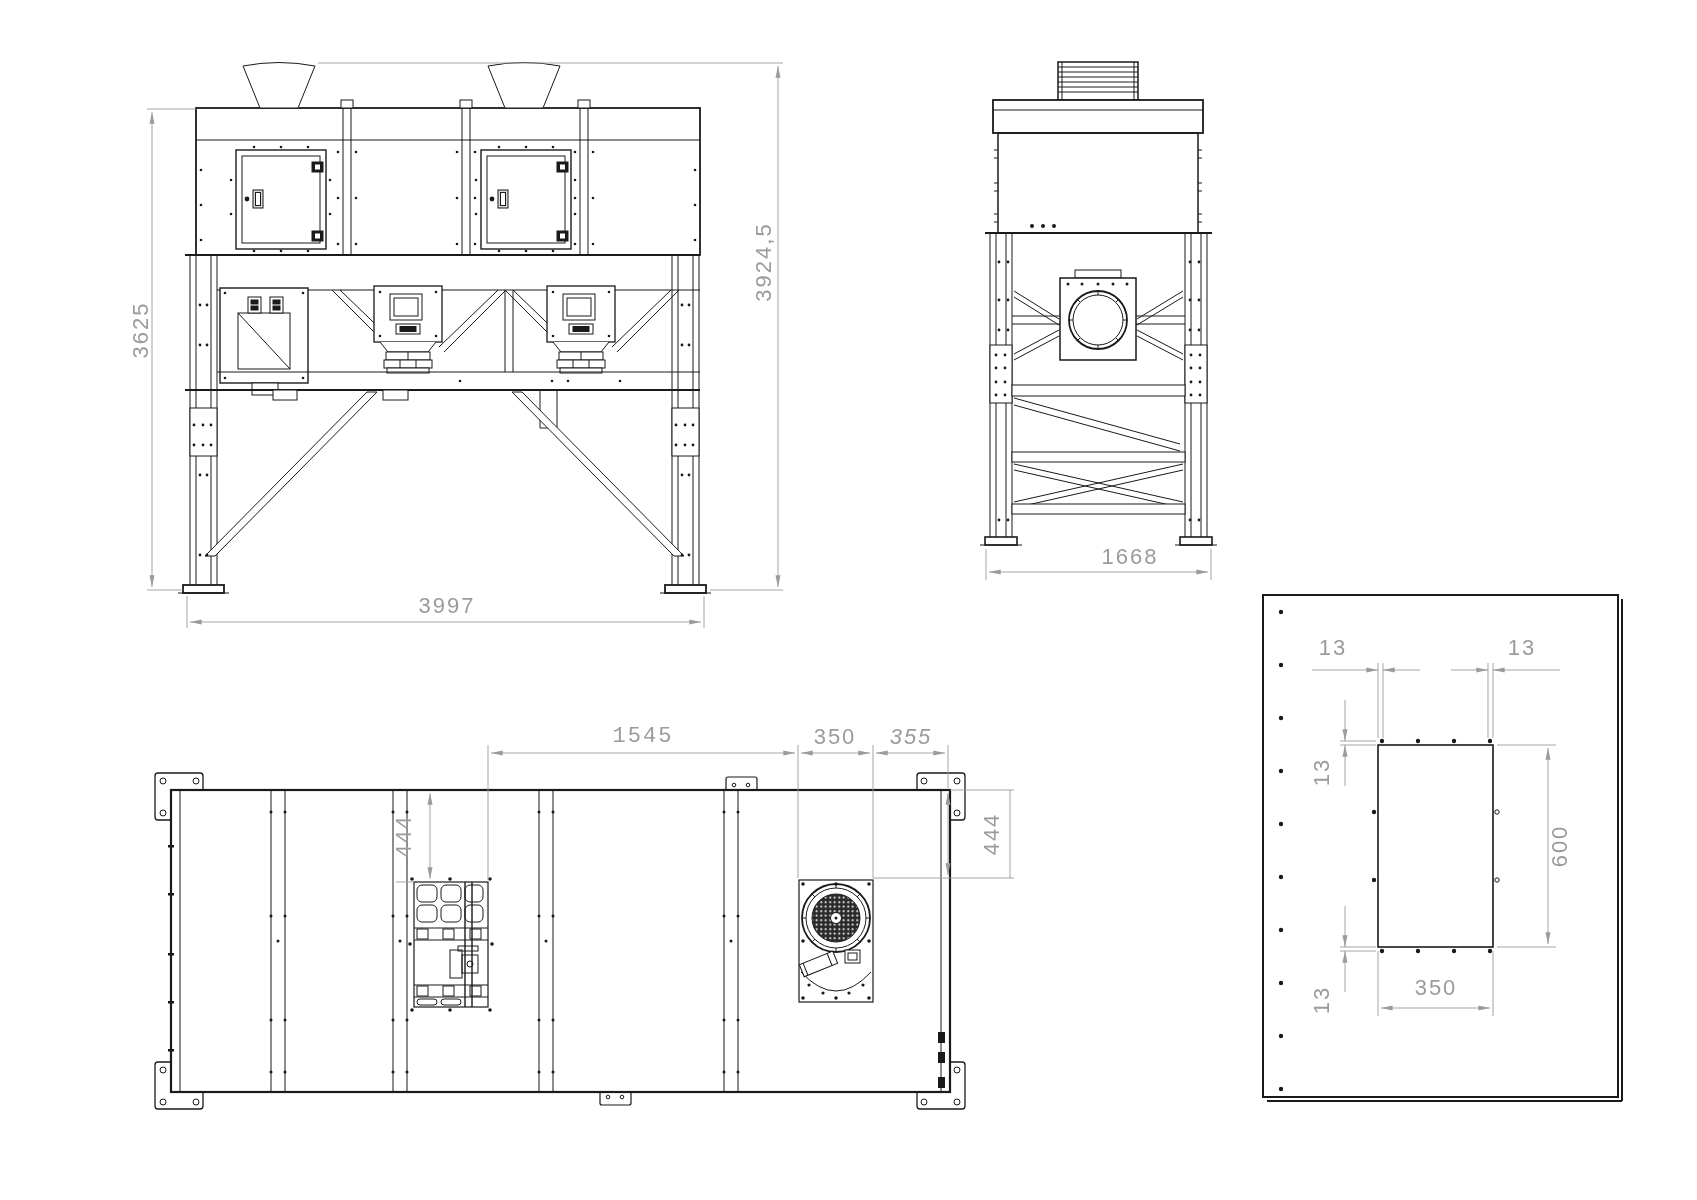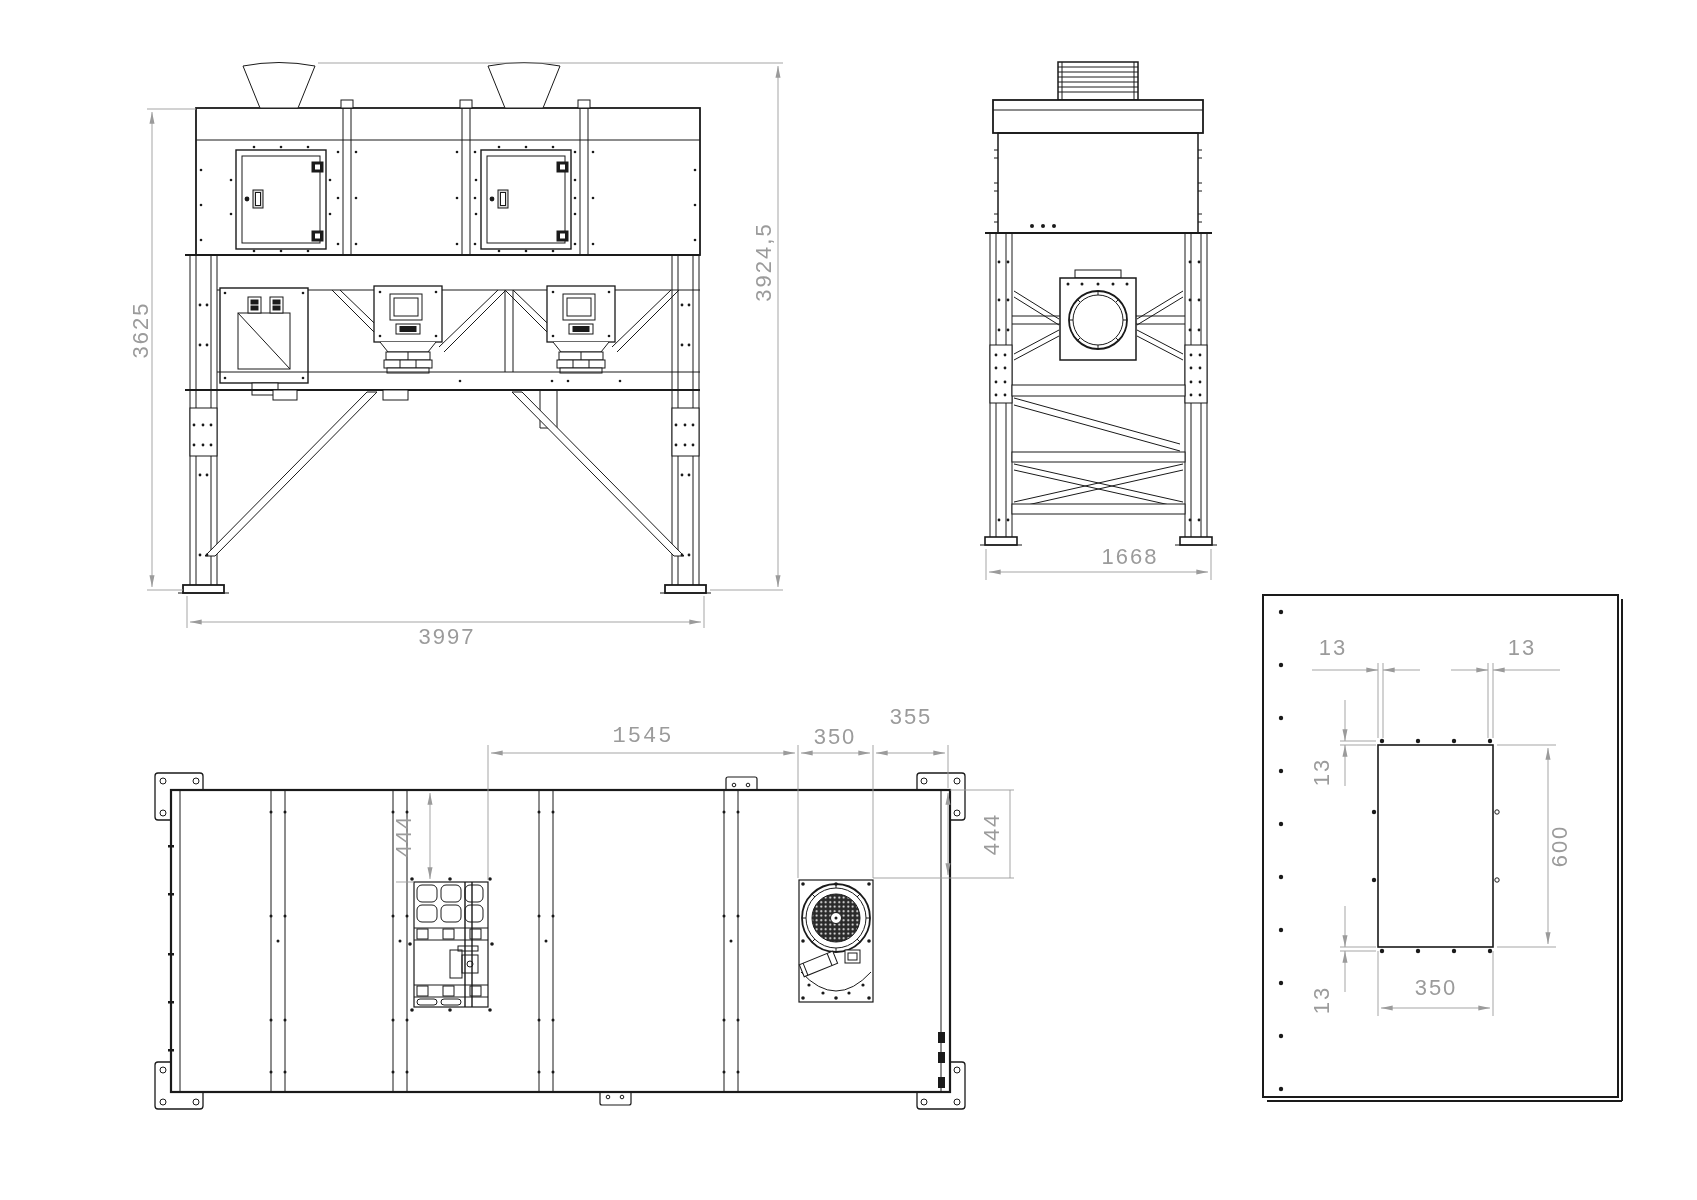--- a/index.html
+++ b/index.html
@@ -516,25 +516,25 @@
     <path d="M1497,745 H1556 M1497,947 H1556"></path>
     <line x1="1548" y1="748" x2="1548" y2="944" marker-start="url(#arr)" marker-end="url(#arr)"></line>
     <path d="M1378,951 V1016 M1493,951 V1016"></path>
     <line x1="1381" y1="1008" x2="1490" y2="1008" marker-start="url(#arr)" marker-end="url(#arr)"></line>
   </g>
 </g>
 </svg>
 
 <div class="dim rot" style="left:141px;top:330px;">3625</div>
 <div class="dim rot" style="left:764px;top:262px;">3924,5</div>
-<div class="dim" style="left:447px;top:606px;margin-top:31px;">3997</div>
+<div class="dim" style="left:447px;top:606px;">3997</div>
 <div class="dim" style="left:1098px;top:557px;margin-left:32px;">1668</div>
 <div class="dim" style="left:643px;top:737px;font-family:Liberation Mono, monospace;">1545</div>
 <div class="dim" style="left:835px;top:737px;">350</div>
-<div class="dim" style="left:911px;top:717px;">355</div>
+<div class="dim" style="left:911px;top:737px;font-style:italic;">355</div>
 <div class="dim rot" style="left:404px;top:836px;">444</div>
 <div class="dim rot" style="left:992px;top:834px;">444</div>
 <div class="dim" style="left:1333px;top:648px;">13</div>
 <div class="dim" style="left:1522px;top:648px;">13</div>
 <div class="dim rot" style="left:1322px;top:772px;">13</div>
 <div class="dim rot" style="left:1322px;top:1000px;">13</div>
 <div class="dim rot" style="left:1560px;top:846px;">600</div>
 <div class="dim" style="left:1436px;top:988px;">350</div>
 
 </div>

